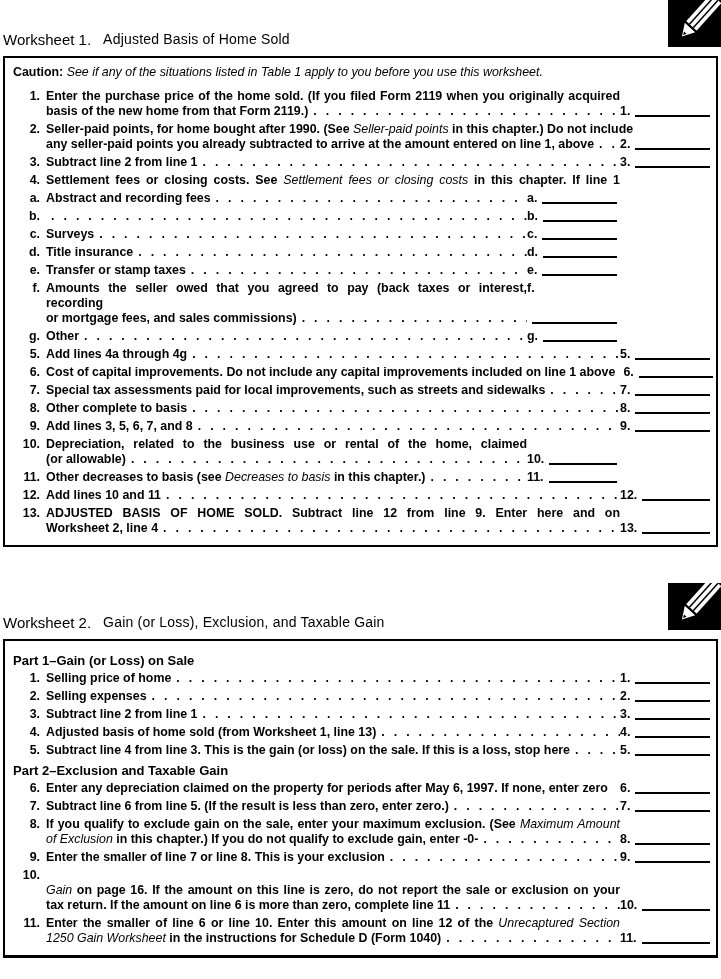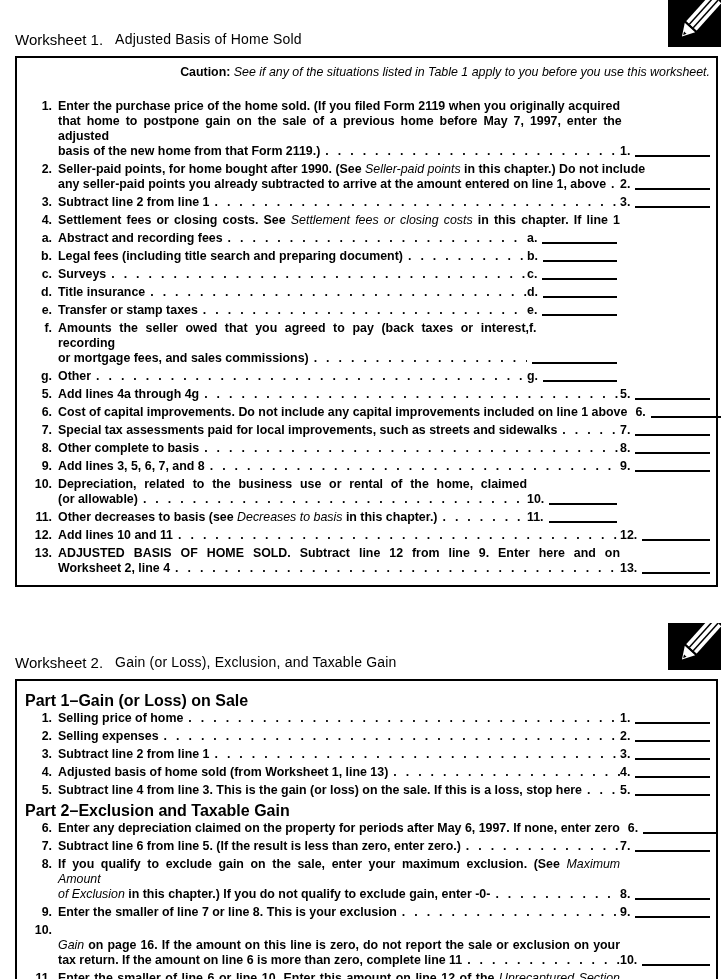--- a/index.html
+++ b/index.html
@@ -1,39 +1,39 @@
 <!DOCTYPE html>
 <html><head>
 <meta charset="utf-8">
 <style>
   html,body{margin:0;padding:0;background:#ffffff;}
   body{width:721px;height:979px;color:#000;
        font-family:"Liberation Sans",sans-serif;font-size:12.4px;line-height:15px;}
-  .page{position:relative;width:721px;height:907px;box-sizing:border-box;padding-left:15px;}
+  .page{position:relative;width:721px;height:907px;box-sizing:border-box;padding-left:3px;}
   .ws{display:block;}
   .ws2{margin-top:36px;}
   .ws-header{display:flex;align-items:flex-end;height:47px;margin-bottom:9px;}
   .ws-label{font-size:15px;}
   .ws-title{font-size:14px;font-weight:normal;margin-left:12px;letter-spacing:.2px;}
   .pencil{margin-left:auto;line-height:0;}
   .ws-box{border:2px solid #000;margin-right:3px;padding:7px 6px 9px 8px;}
   .ws-box.thickbottom{border-bottom-width:3px;}
-  .caution{margin-bottom:19px;justify-content:flex-end;}
+  .caution{margin-bottom:9px;}
   .item{margin-top:3px;}
   .line{display:flex;align-items:baseline;}
   .num{flex:none;width:33px;box-sizing:border-box;padding-right:6px;text-align:right;font-weight:bold;}
   .txt{flex:none;white-space:nowrap;}
   .txt.fill{flex:1 1 auto;white-space:normal;text-align:justify;text-align-last:justify;}
   .leader{flex:1 1 12px;min-width:0;overflow:hidden;white-space:nowrap;
           padding-left:5px;padding-right:3px;font-weight:bold;letter-spacing:9px;}
   .ans{flex:none;width:90px;display:flex;align-items:baseline;}
   .ans-label{font-weight:bold;padding-right:5px;}
   .rule{flex:1;height:0;border-bottom:2px solid #000;align-self:flex-end;margin-bottom:2px;}
   .tail{flex:0 1 auto;}
-  .part{margin:5px 0 2px 0;font-size:16px;}
+  .part{margin:5px 0 2px 0;font-size:13px;}
   .seg-n{font-style:normal;font-weight:bold;}
   .seg-i{font-style:italic;}
   .seg-b{font-weight:bold;}
 </style>
 </head>
 <body>
 
 <div class="page">
 
   <section class="ws">
@@ -60,25 +60,20 @@
       </div>
       <div>
           <div class="item">
             <div class="line">
               <span class="num">1.</span>
               <span class="txt fill"><span class="seg-n">Enter the purchase price of the home sold. (If you filed Form 2119 when you originally acquired</span></span>
               <span class="tail" style="width: 90px;"></span>
             </div>
             <div class="line">
               <span class="num"></span>
-              <span class="txt fill"><span class="seg-n">that home to postpone gain on the sale of a previous home before May 7, 1997, enter the adjusted</span></span>
-              <span class="tail" style="width: 90px;"></span>
-            </div>
-            <div class="line">
-              <span class="num"></span>
               <span class="txt"><span class="seg-n">basis of the new home from that Form 2119.)</span></span>
               <span class="leader">......................................................................</span>
               <span class="ans">
                 <span class="ans-label">1.</span>
                 <span class="rule"></span>
               </span>
             </div>
           </div>
           <div class="item">
             <div class="line">
@@ -123,21 +118,20 @@
               <span class="ans">
                 <span class="ans-label">a.</span>
                 <span class="rule"></span>
               </span>
               <span class="tail" style="width: 93px;"></span>
             </div>
           </div>
           <div class="item">
             <div class="line">
               <span class="num">b.</span>
-              <span class="txt"><span class="seg-n">Legal fees (including title search and preparing document)</span></span>
               <span class="leader">......................................................................</span>
               <span class="ans">
                 <span class="ans-label">b.</span>
                 <span class="rule"></span>
               </span>
               <span class="tail" style="width: 93px;"></span>
             </div>
           </div>
           <div class="item">
             <div class="line">

